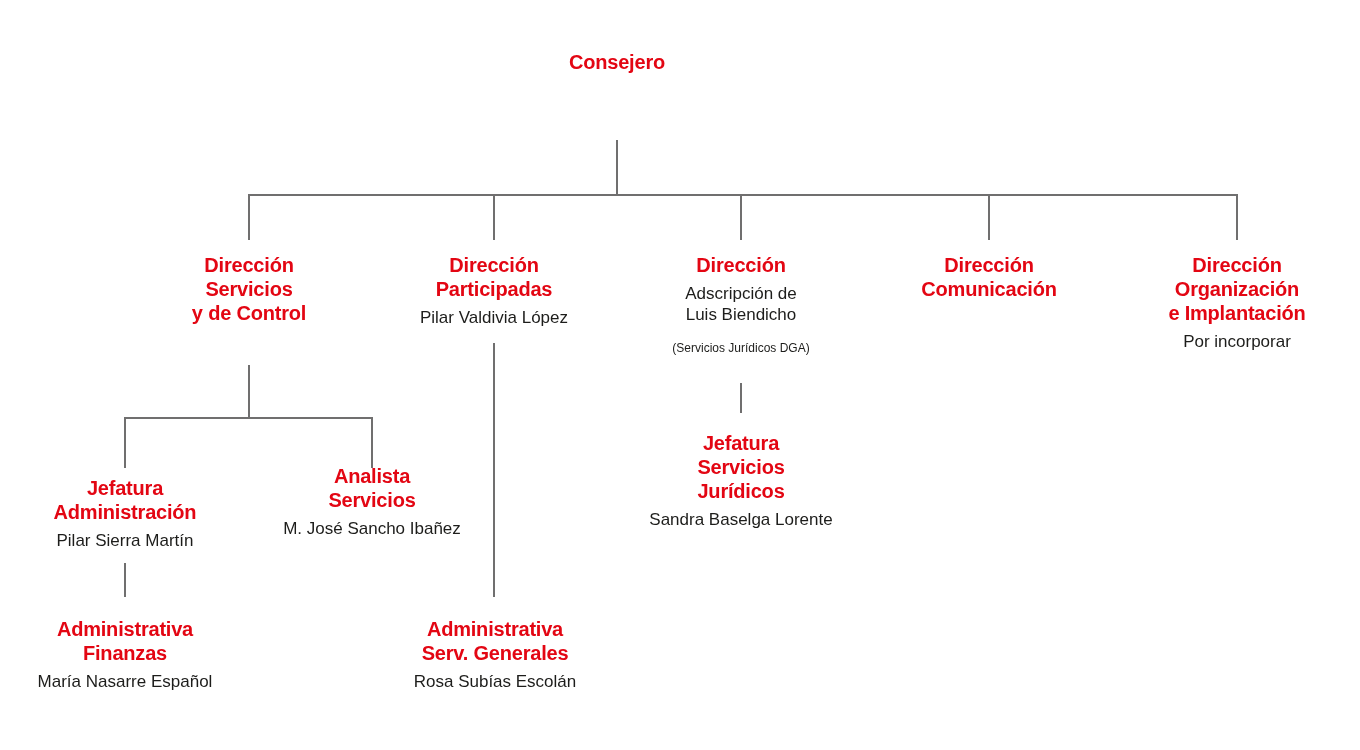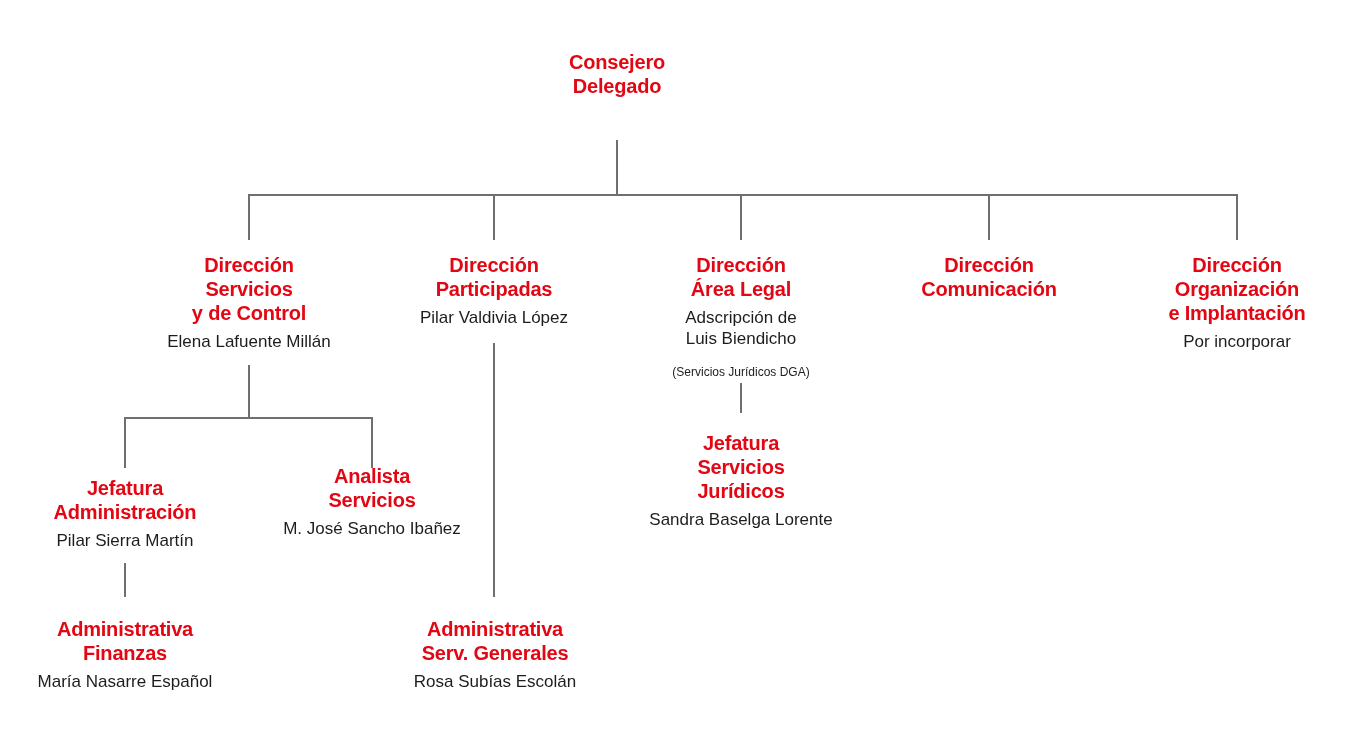--- a/index.html
+++ b/index.html
@@ -70,49 +70,44 @@
       <line x1="125" y1="418" x2="125" y2="468" stroke="#706f6f" stroke-width="2"></line>
       <line x1="372" y1="418" x2="372" y2="468" stroke="#706f6f" stroke-width="2"></line>
       <line x1="125" y1="563" x2="125" y2="597" stroke="#706f6f" stroke-width="2"></line>
       <line x1="494" y1="343" x2="494" y2="597" stroke="#706f6f" stroke-width="2"></line>
       <line x1="741" y1="383" x2="741" y2="413" stroke="#706f6f" stroke-width="2"></line>
     </svg>
 
 <div class="node" style="left: 617px; top: 50px;">
     <div class="title">
         <div>Consejero</div>
-        <div>Delegado</div>
       </div>
 
   </div>
     <div class="node" style="left: 249px; top: 253px;">
     <div class="title">
         <div>Dirección</div>
         <div>Servicios</div>
         <div>y de Control</div>
-      </div>
-    <div class="name">
-        <div>Elena Lafuente Millán</div>
       </div>
 
   </div>
     <div class="node" style="left: 494px; top: 253px;">
     <div class="title">
         <div>Dirección</div>
         <div>Participadas</div>
       </div>
     <div class="name">
         <div>Pilar Valdivia López</div>
       </div>
 
   </div>
     <div class="node" style="left: 741px; top: 253px;">
     <div class="title">
         <div>Dirección</div>
-        <div>Área Legal</div>
       </div>
     <div class="name">
         <div>Adscripción de</div>
         <div>Luis Biendicho</div>
       </div>
     <div class="note">(Servicios Jurídicos DGA)</div>
   </div>
     <div class="node" style="left: 989px; top: 253px;">
     <div class="title">
         <div>Dirección</div>

